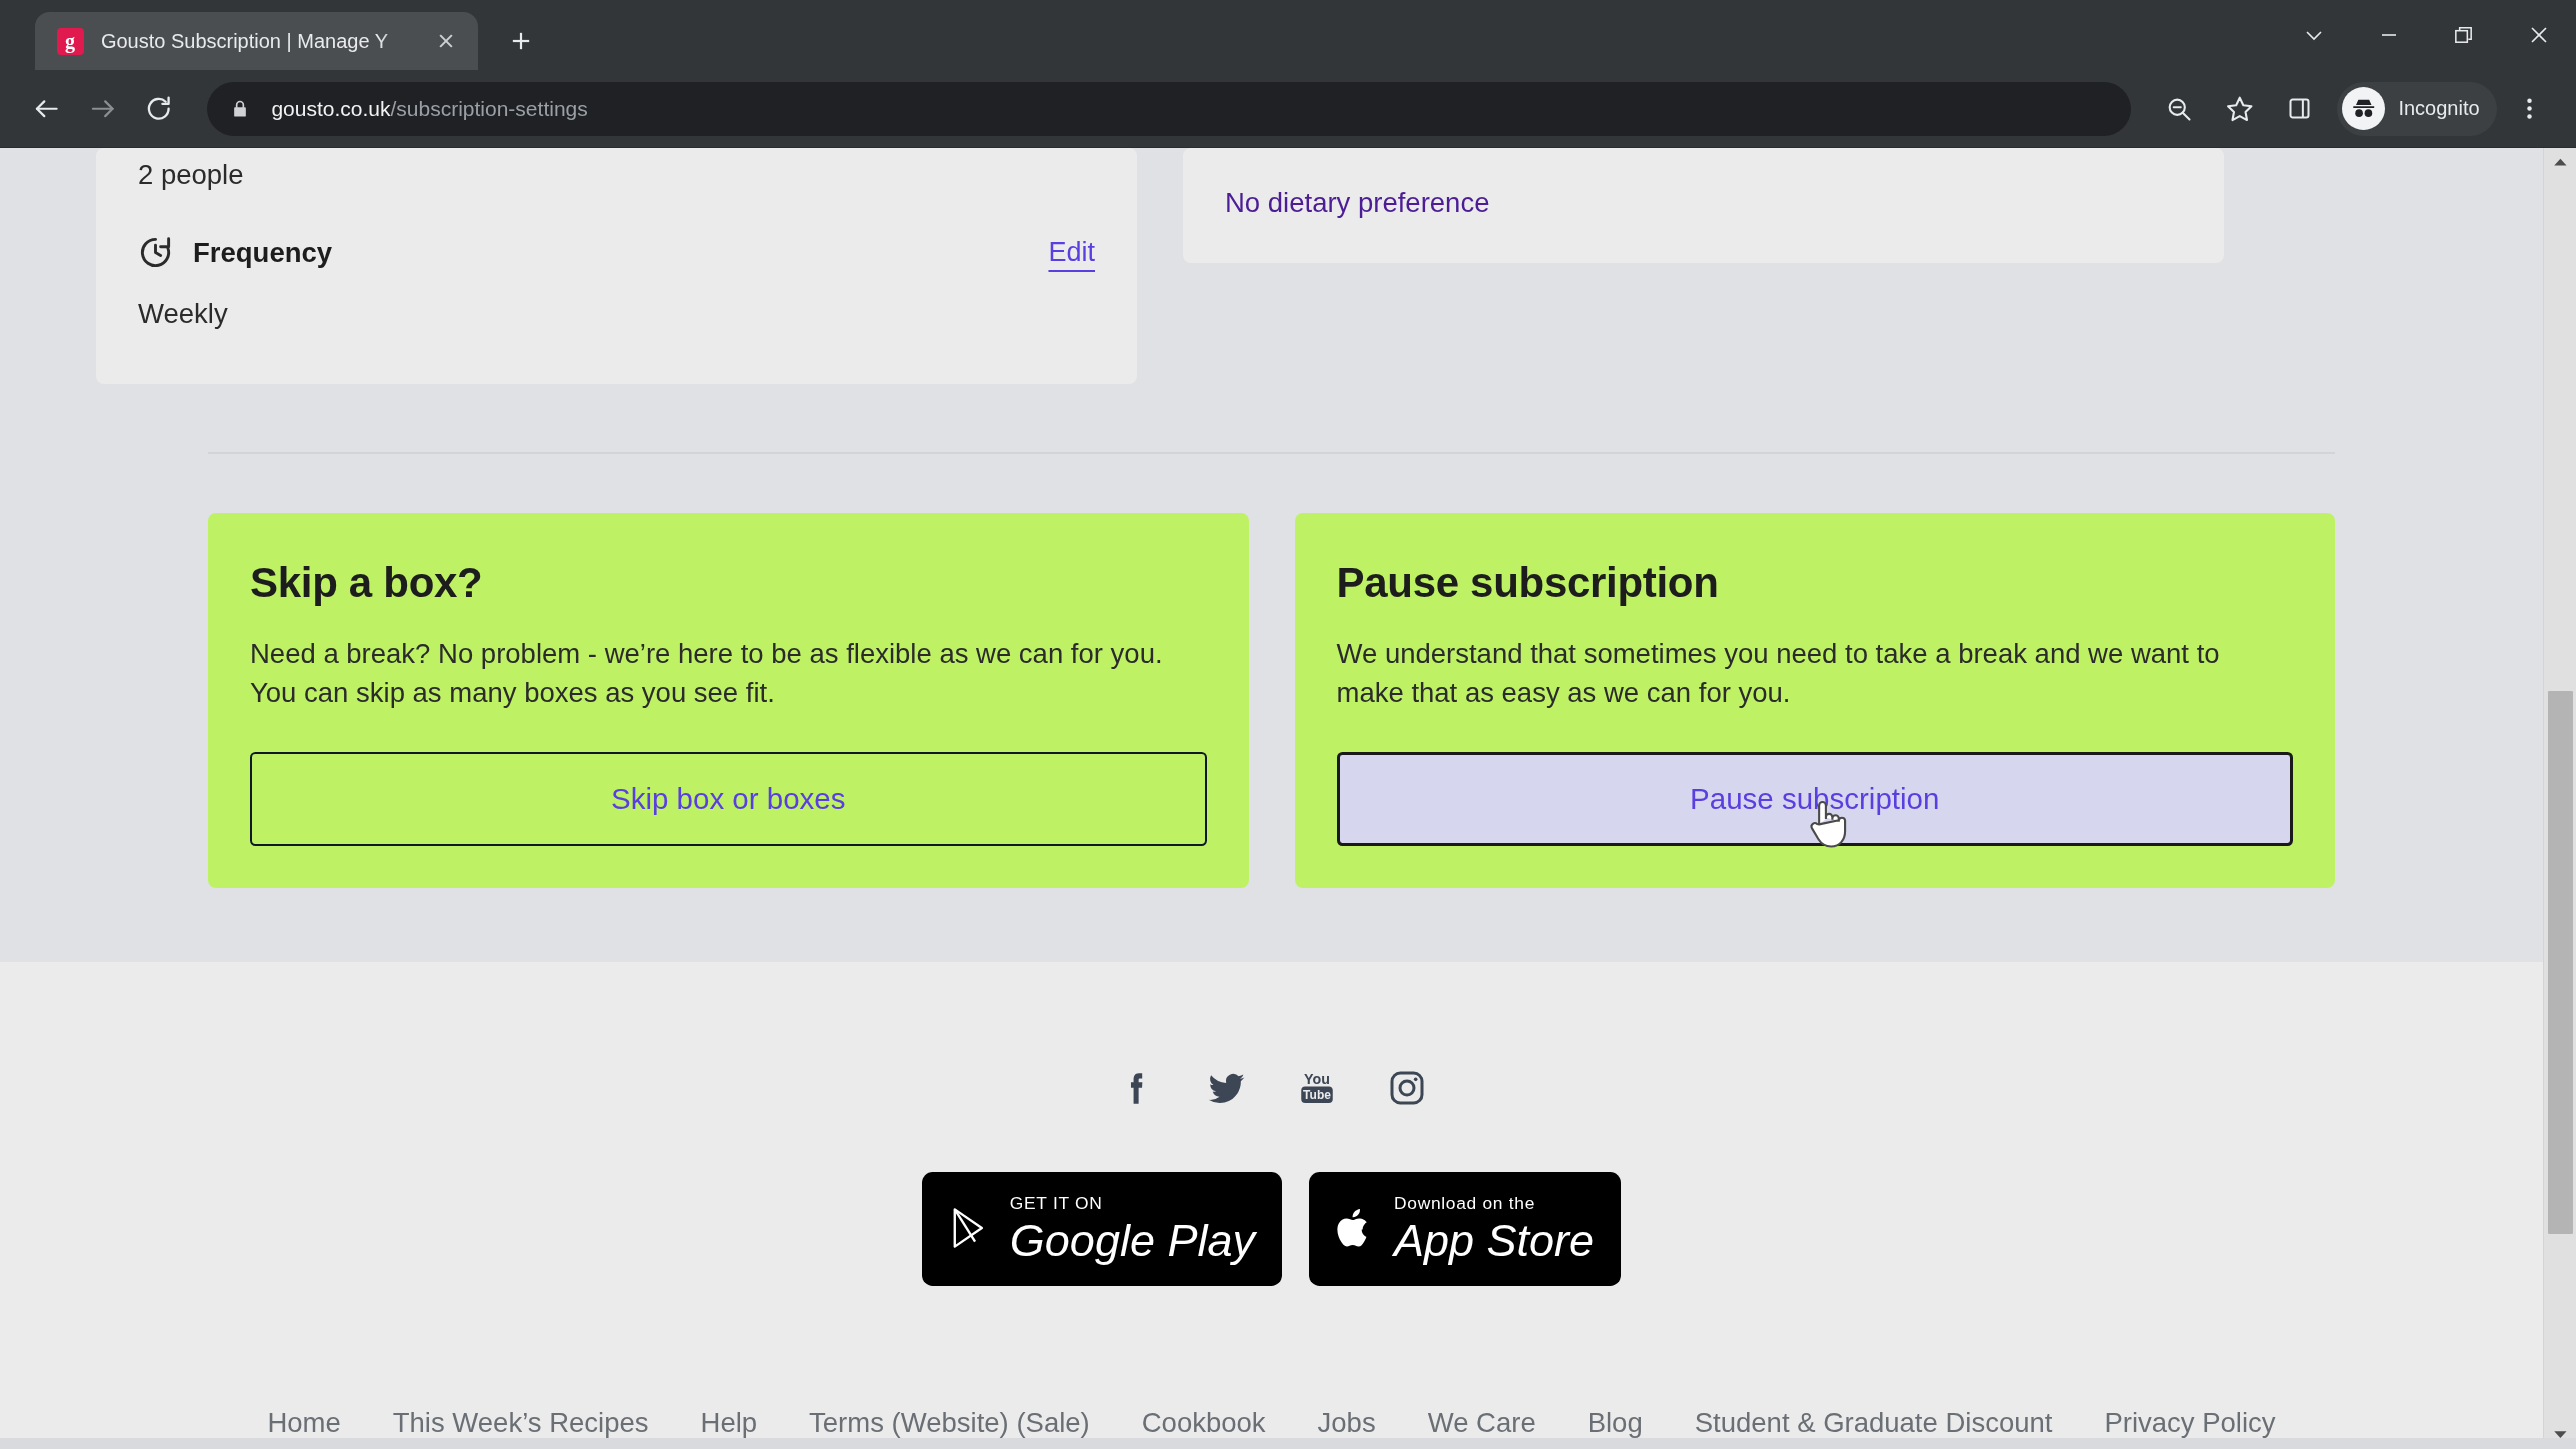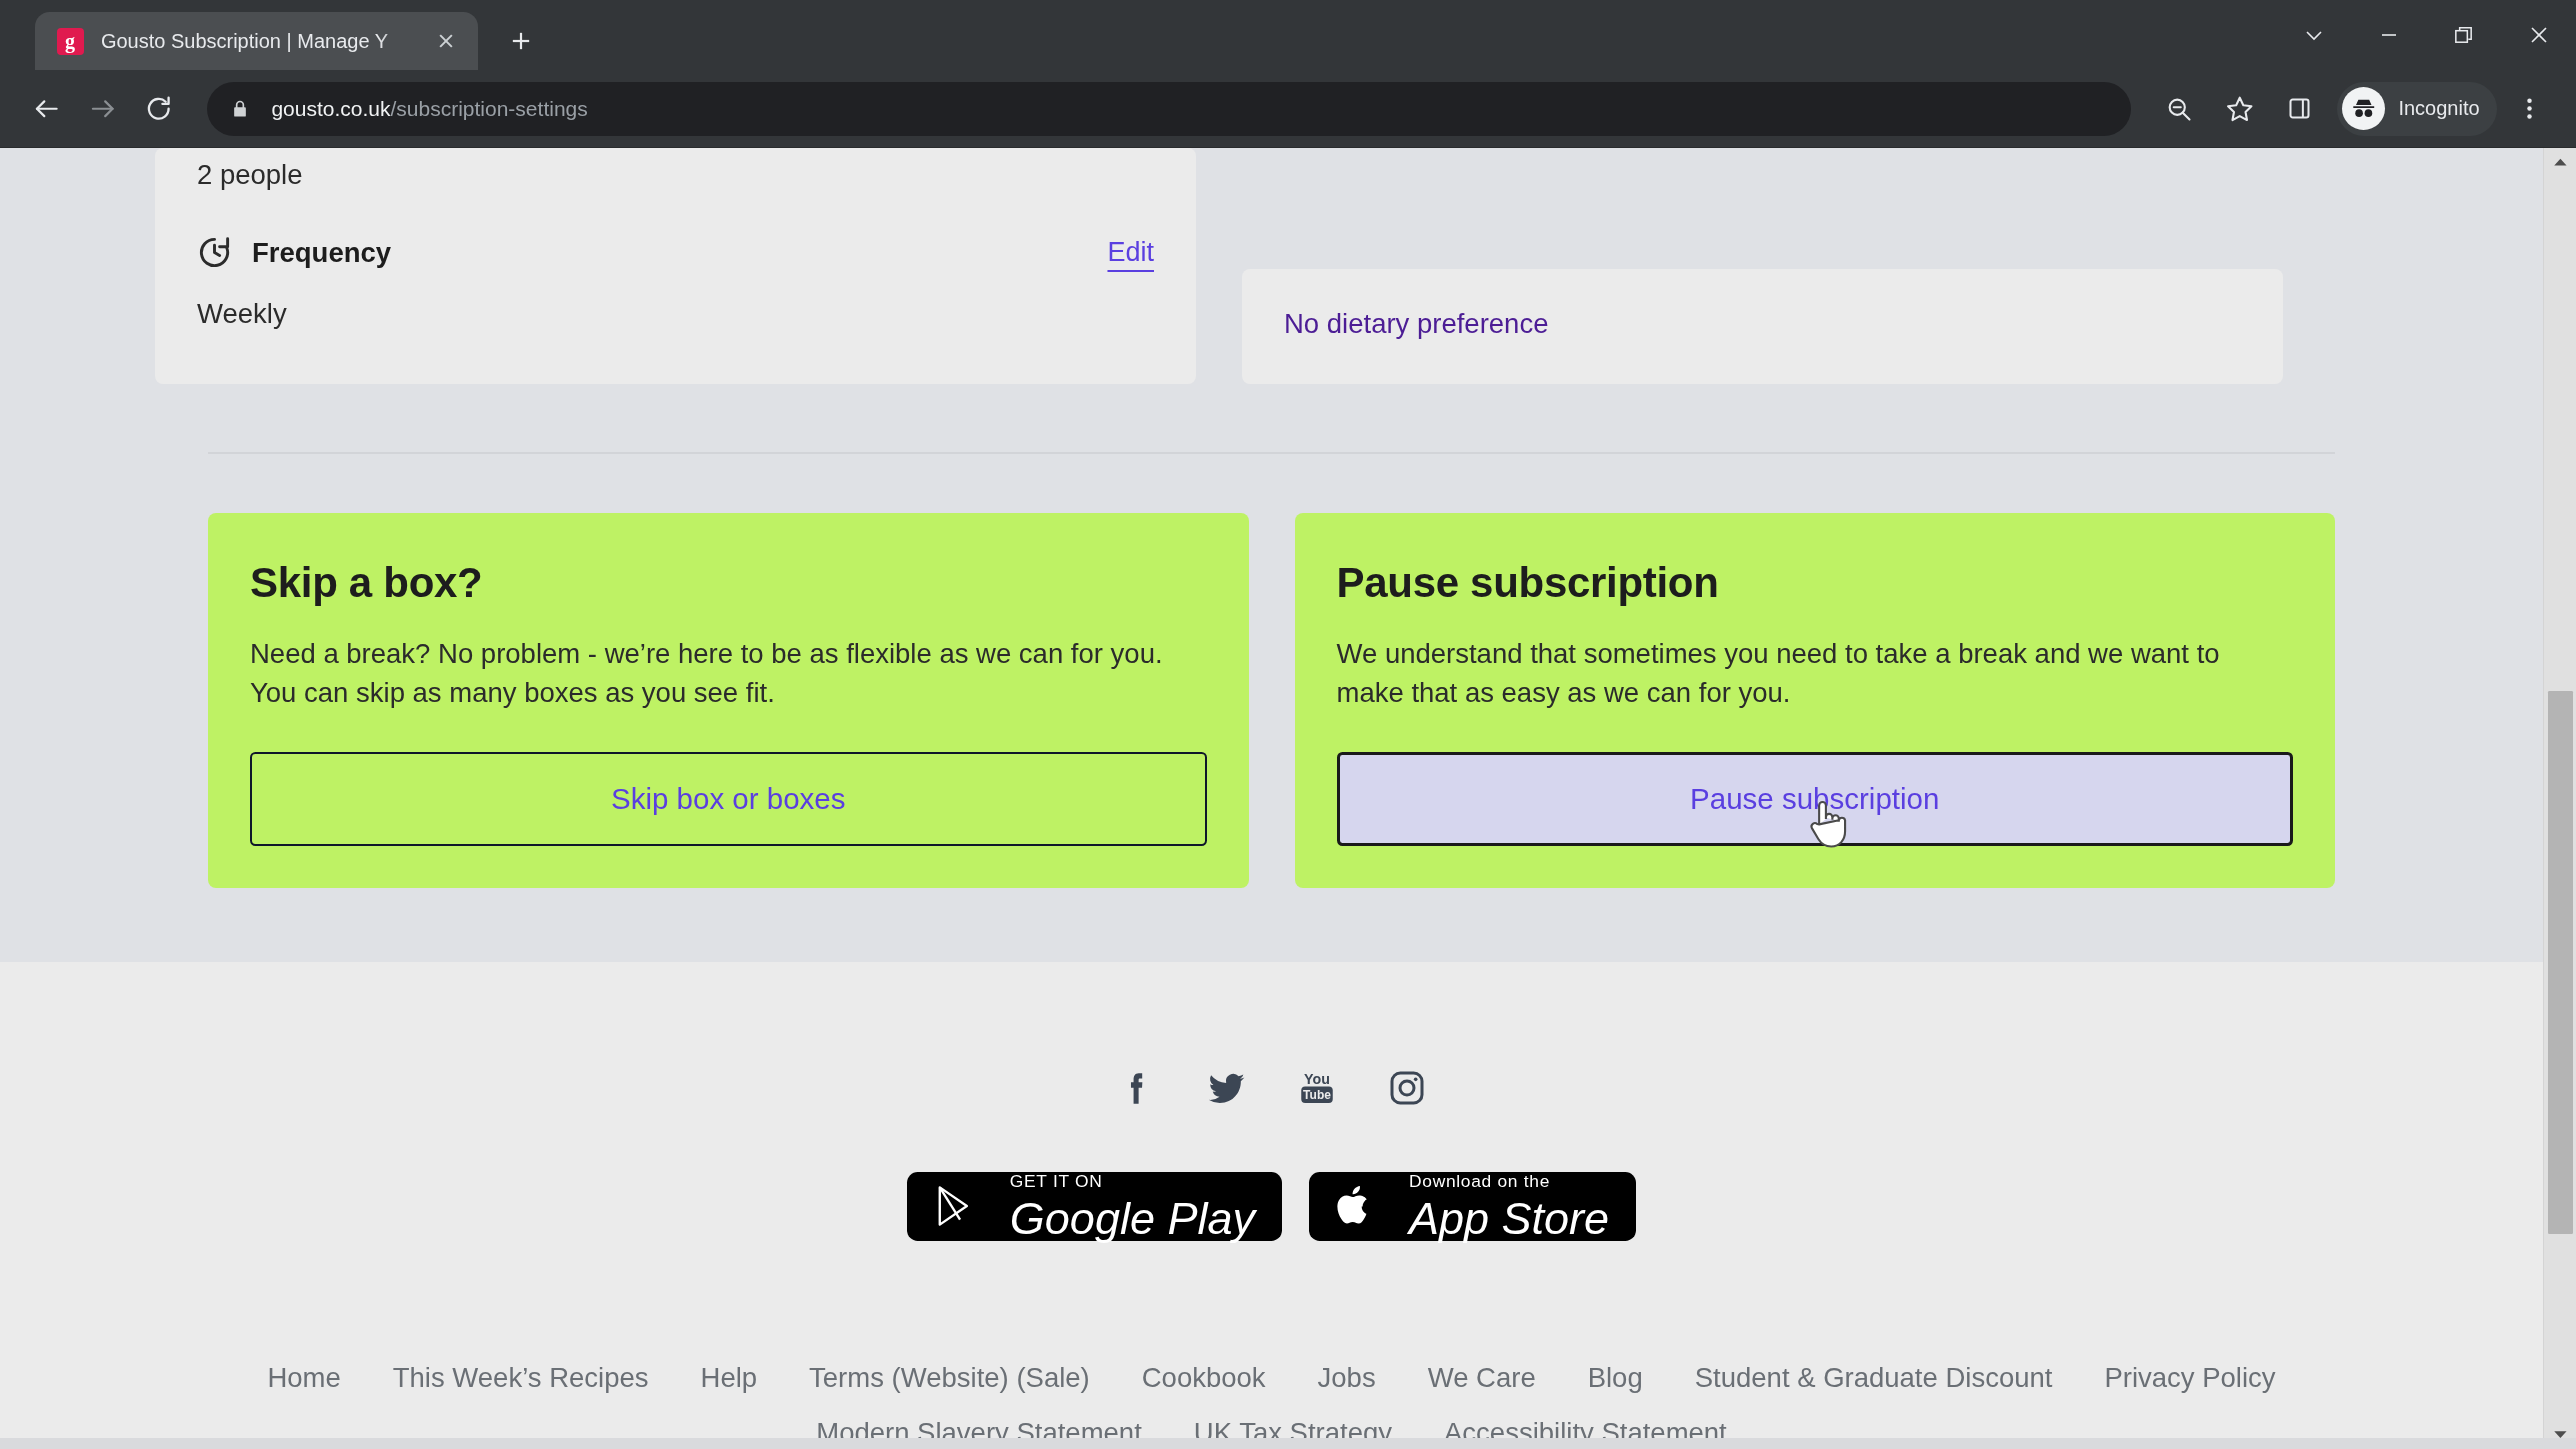--- a/index.html
+++ b/index.html
@@ -96,21 +96,21 @@
   
   .viewport {
     position: absolute; top: 148px; left: 0;
     width: 2576px; height: 1301px; overflow: hidden;
     background: #dfe1e5;
   }
   .page { width: 2543px; position: relative; }
 
   
   .settings-row {
-    display: flex; gap: 46px; padding: 0 120px; align-items: flex-end; margin-left: 35px;
+    display: flex; gap: 46px; padding: 0 96px; align-items: flex-start;
   }
   .scard {
     background: #ebebeb; border-radius: 8px;
     padding: 0 42px 42px 42px;
   }
   .scard.left  { width: 1041px; height: 236px; }
   .scard.right { width: 1041px; height: 115px; padding-top: 0; }
 
   .s-value { font-size: 27.5px; color: #2b2b2b; padding-top: 9.4px; line-height: 1.3; }
   .s-row { display: flex; align-items: center; margin-top: 42px; }
@@ -165,22 +165,22 @@
   }
   .socials {
     display: flex; justify-content: center; align-items: center; gap: 40px;
   }
   .soc { width: 50px; height: 50px; display: flex; align-items: center; justify-content: center; color: #3c4654; }
   .stores {
     display: flex; justify-content: center; align-items: center;
     gap: 27px; margin-top: 59px;
   }
   .store {
-    background: #000; border-radius: 10.7px; height: 69px;
-    display: flex; align-items: center; padding: 0 27px; gap: 34px;
+    background: #000; border-radius: 10.7px; height: 114px;
+    display: flex; align-items: center; padding: 0 27px; gap: 19px;
   }
   .store-txt { display: flex; flex-direction: column; color: #fff; line-height: 1; }
   .store-small { font-size: 17.4px; letter-spacing: 0.7px; }
   .store-big { font-size: 45px; margin-top: 6px; font-style: italic; }
 
   .flinks {
     display: flex; justify-content: center; flex-wrap: wrap;
     gap: 0 52px; margin-top: 121px; padding: 0 40px;
   }
   .flinks2 {

